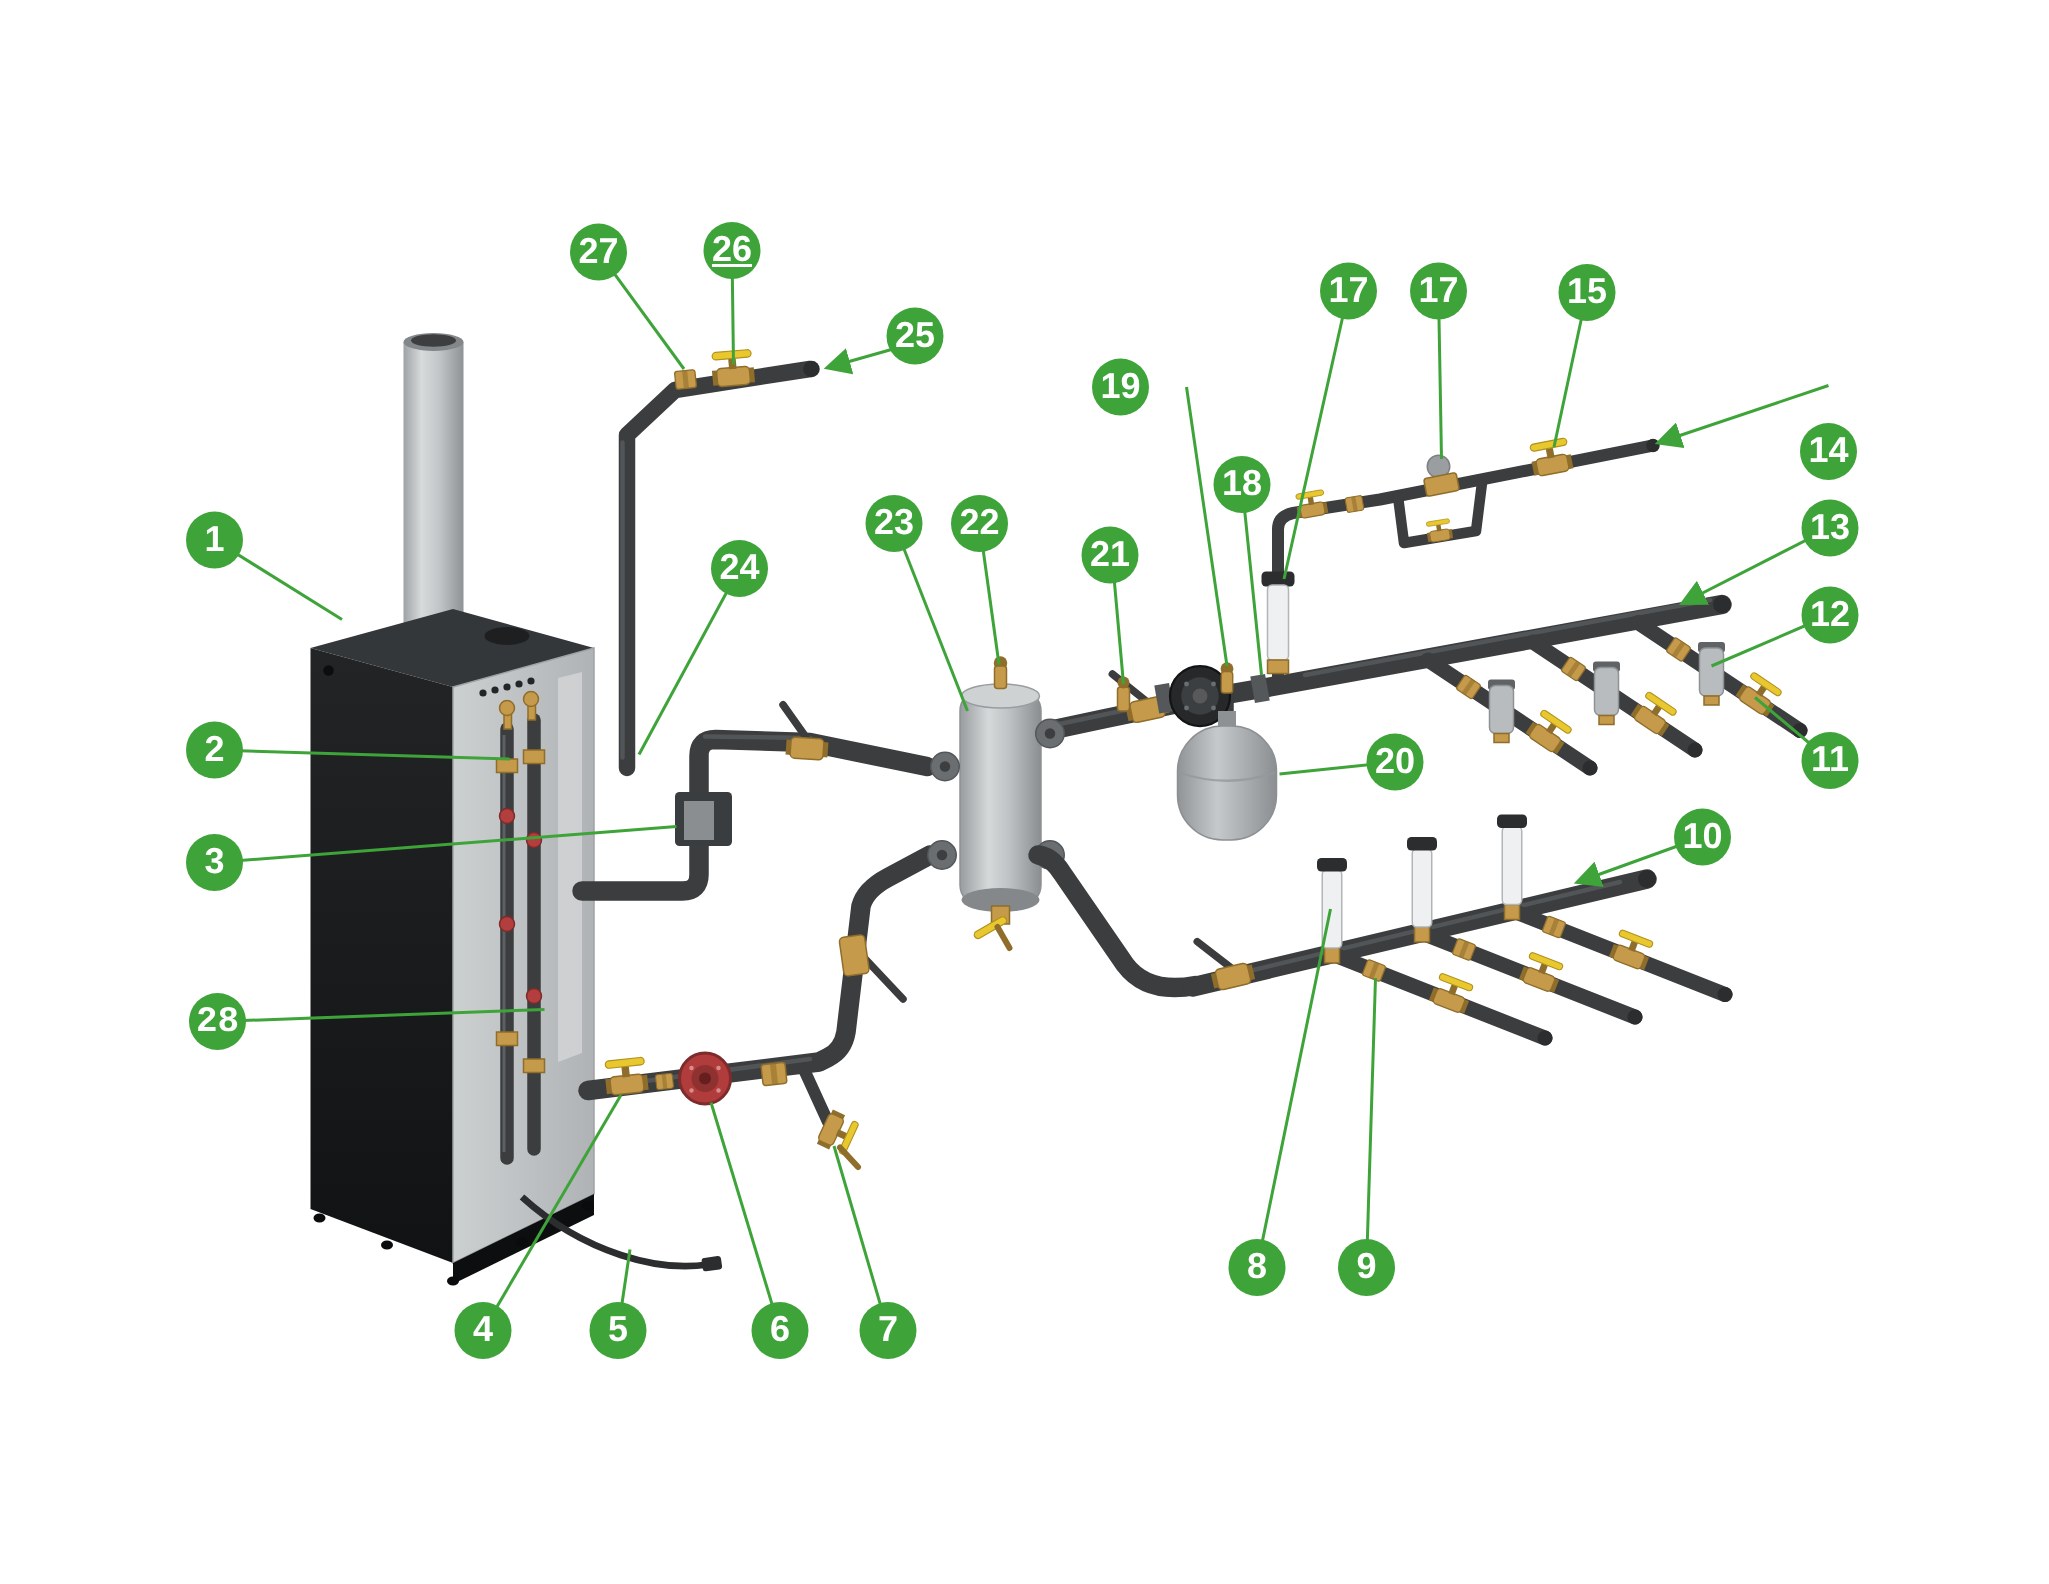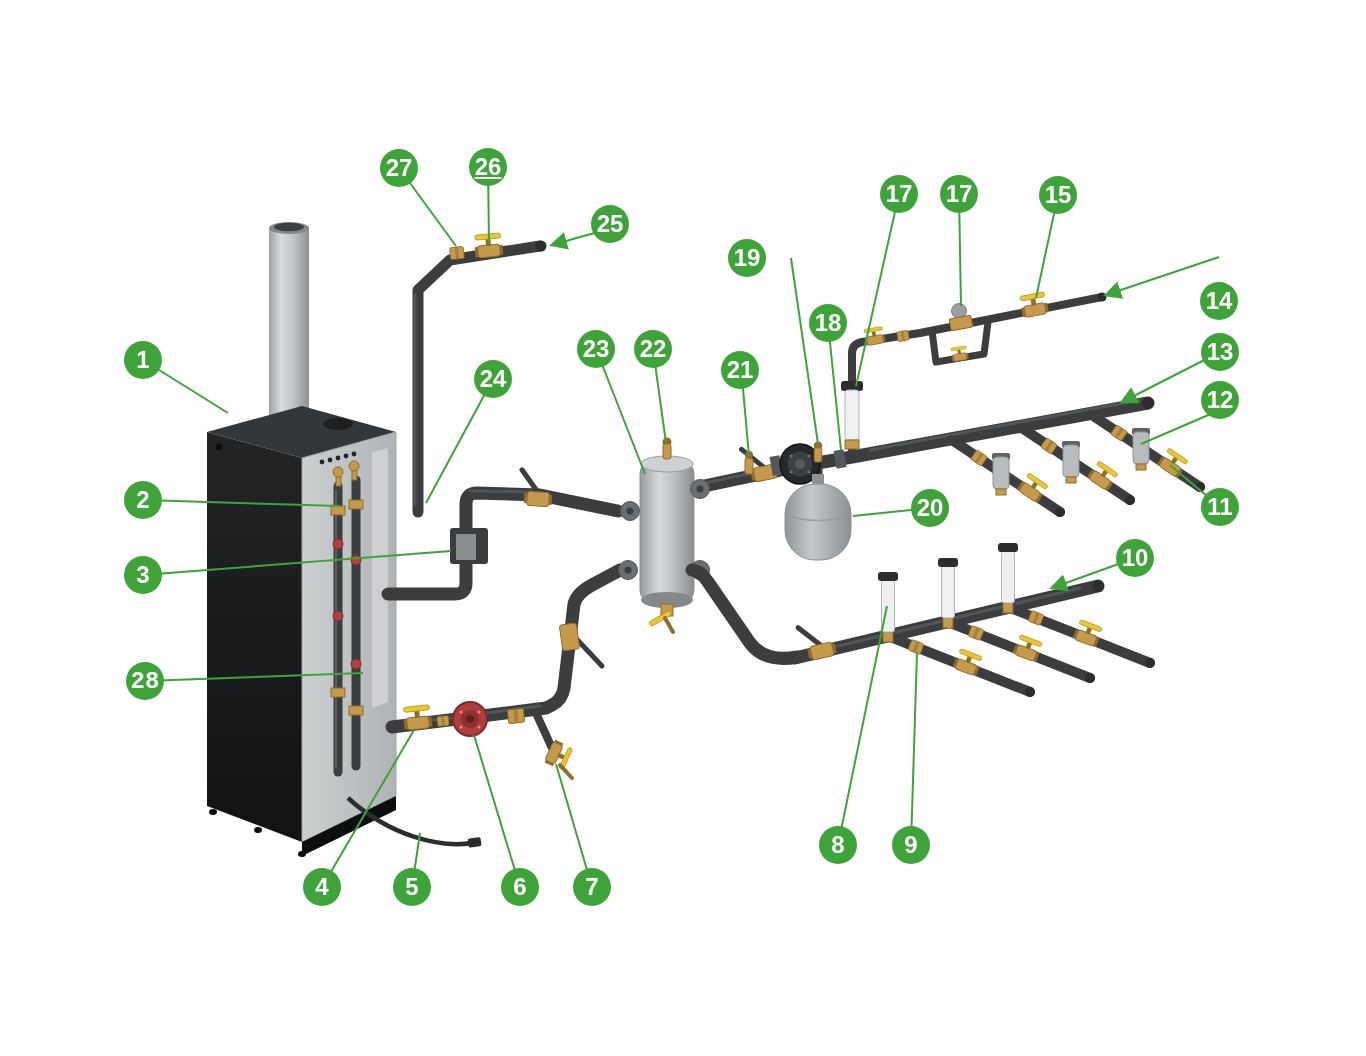--- a/index.html
+++ b/index.html
@@ -365,21 +365,21 @@
       </div>
       <div class="callout" style="left: 911px; top: 845px;">
         <span>9</span>
       </div>
       <div class="callout" style="left: 1135px; top: 558px;">
         <span>10</span>
       </div>
       <div class="callout" style="left: 1220px; top: 507px;">
         <span>11</span>
       </div>
-      <div class="callout" style="left: 1220px; top: 400px; justify-content: center;">
+      <div class="callout" style="left: 1220px; top: 410px; justify-content: center;">
         <span>12</span>
       </div>
       <div class="callout" style="left: 1220px; top: 352px;">
         <span>13</span>
       </div>
       <div class="callout" style="left: 1219px; top: 257px; margin-top: 44px;">
         <span>14</span>
       </div>
       <div class="callout" style="left: 1058px; top: 195px;">
         <span>15</span>

